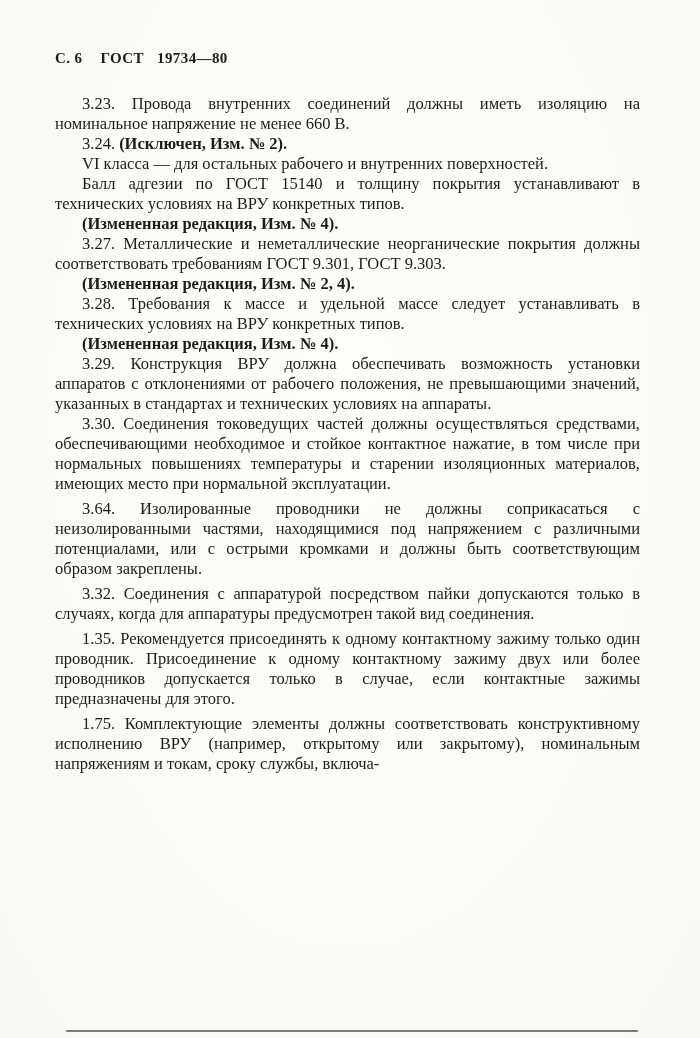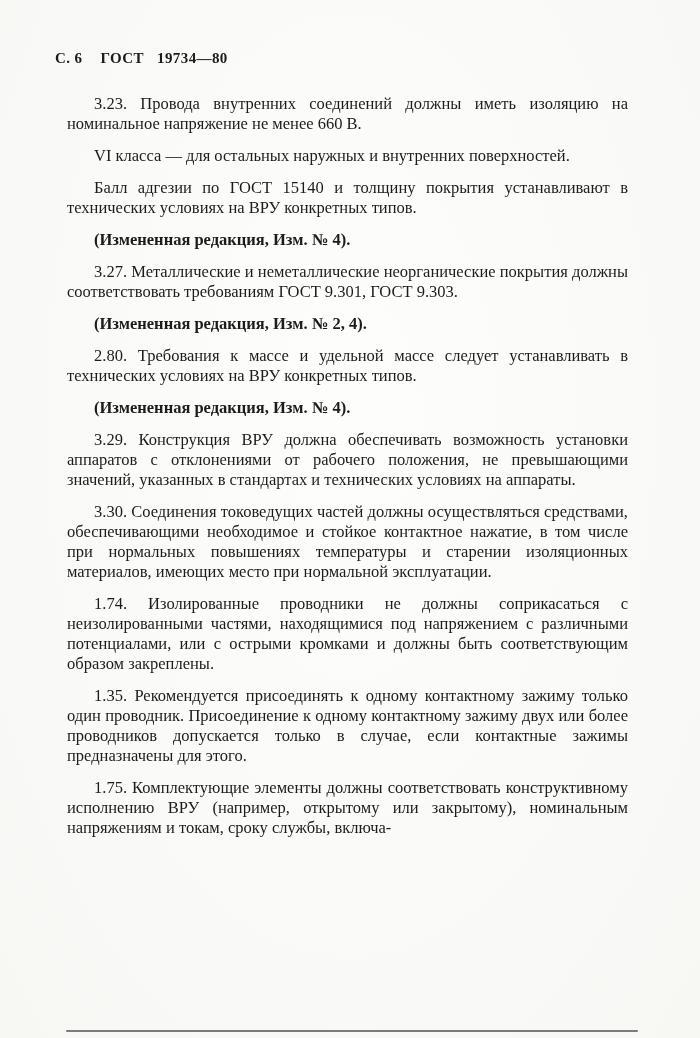--- a/index.html
+++ b/index.html
@@ -36,21 +36,21 @@
   }
   .page-header .doc-label {
     word-spacing: 9px;
   }
   .doc-body {
     font-size: 16.5px;
     line-height: 20px;
     text-align: justify;
   }
   .doc-body p.para {
-    margin: 12px;
+    margin: 0;
   }
   .doc-body p.indent {
     text-indent: 27px;
   }
   .doc-body p.spaced {
     margin-top: 5px;
   }
   .bold {
     font-weight: bold;
   }
@@ -66,28 +66,30 @@
 </style>
 </head>
 <body>
 
 <div class="page">
   <div class="page-header">
     <span class="page-label">С. 6</span><span class="doc-label">ГОСТ 19734—80</span>
   </div>
   <div class="doc-body">
       <p class="para indent"><span>3.23. Провода внутренних соединений должны иметь изоляцию на номинальное напряжение не менее 660 В.</span></p>
-      <p class="para indent"><span>VI класса — для остальных наружных и внутренних поверхностей.</span></p>
+      <p class="para indent"><span>3.24. </span><span class="bold">(Исключен, Изм. № 2).</span></p>
+      <p class="para indent"><span>VI класса — для остальных рабочего и внутренних поверхностей.</span></p>
       <p class="para indent"><span>Балл адгезии по ГОСТ 15140 и толщину покрытия устанавливают в технических условиях на ВРУ конкретных типов.</span></p>
       <p class="para indent"><span class="bold">(Измененная редакция, Изм. № 4).</span></p>
       <p class="para indent"><span>3.27. Металлические и неметаллические неорганические покрытия должны соответствовать требованиям ГОСТ 9.301, ГОСТ 9.303.</span></p>
       <p class="para indent"><span class="bold">(Измененная редакция, Изм. № 2, 4).</span></p>
-      <p class="para indent"><span>2.80. Требования к массе и удельной массе следует устанавливать в технических условиях на ВРУ конкретных типов.</span></p>
+      <p class="para indent"><span>3.28. Требования к массе и удельной массе следует устанавливать в технических условиях на ВРУ конкретных типов.</span></p>
       <p class="para indent"><span class="bold">(Измененная редакция, Изм. № 4).</span></p>
       <p class="para indent"><span>3.29. Конструкция ВРУ должна обеспечивать возможность установки аппаратов с отклонениями от рабочего положения, не превышающими значений, указанных в стандартах и технических условиях на аппараты.</span></p>
       <p class="para indent"><span>3.30. Соединения токоведущих частей должны осуществляться средствами, обеспечивающими необходимое и стойкое контактное нажатие, в том числе при нормальных повышениях температуры и старении изоляционных материалов, имеющих место при нормальной эксплуатации.</span></p>
-      <p class="para indent spaced"><span>1.74. Изолированные проводники не должны соприкасаться с неизолированными частями, находящимися под напряжением с различными потенциалами, или с острыми кромками и должны быть соответствующим образом закреплены.</span></p>
+      <p class="para indent spaced"><span>3.64. Изолированные проводники не должны соприкасаться с неизолированными частями, находящимися под напряжением с различными потенциалами, или с острыми кромками и должны быть соответствующим образом закреплены.</span></p>
+      <p class="para indent spaced"><span>3.32. Соединения с аппаратурой посредством пайки допускаются только в случаях, когда для аппаратуры предусмотрен такой вид соединения.</span></p>
       <p class="para indent spaced"><span>1.35. Рекомендуется присоединять к одному контактному зажиму только один проводник. Присоединение к одному контактному зажиму двух или более проводников допускается только в случае, если контактные зажимы предназначены для этого.</span></p>
       <p class="para indent spaced"><span>1.75. Комплектующие элементы должны соответствовать конструктивному исполнению ВРУ (например, открытому или закрытому), номинальным напряжениям и токам, сроку службы, включа-</span></p>
     </div>
 </div>
 
 <div class="scan-edge-line"></div>
 
 </body></html>

